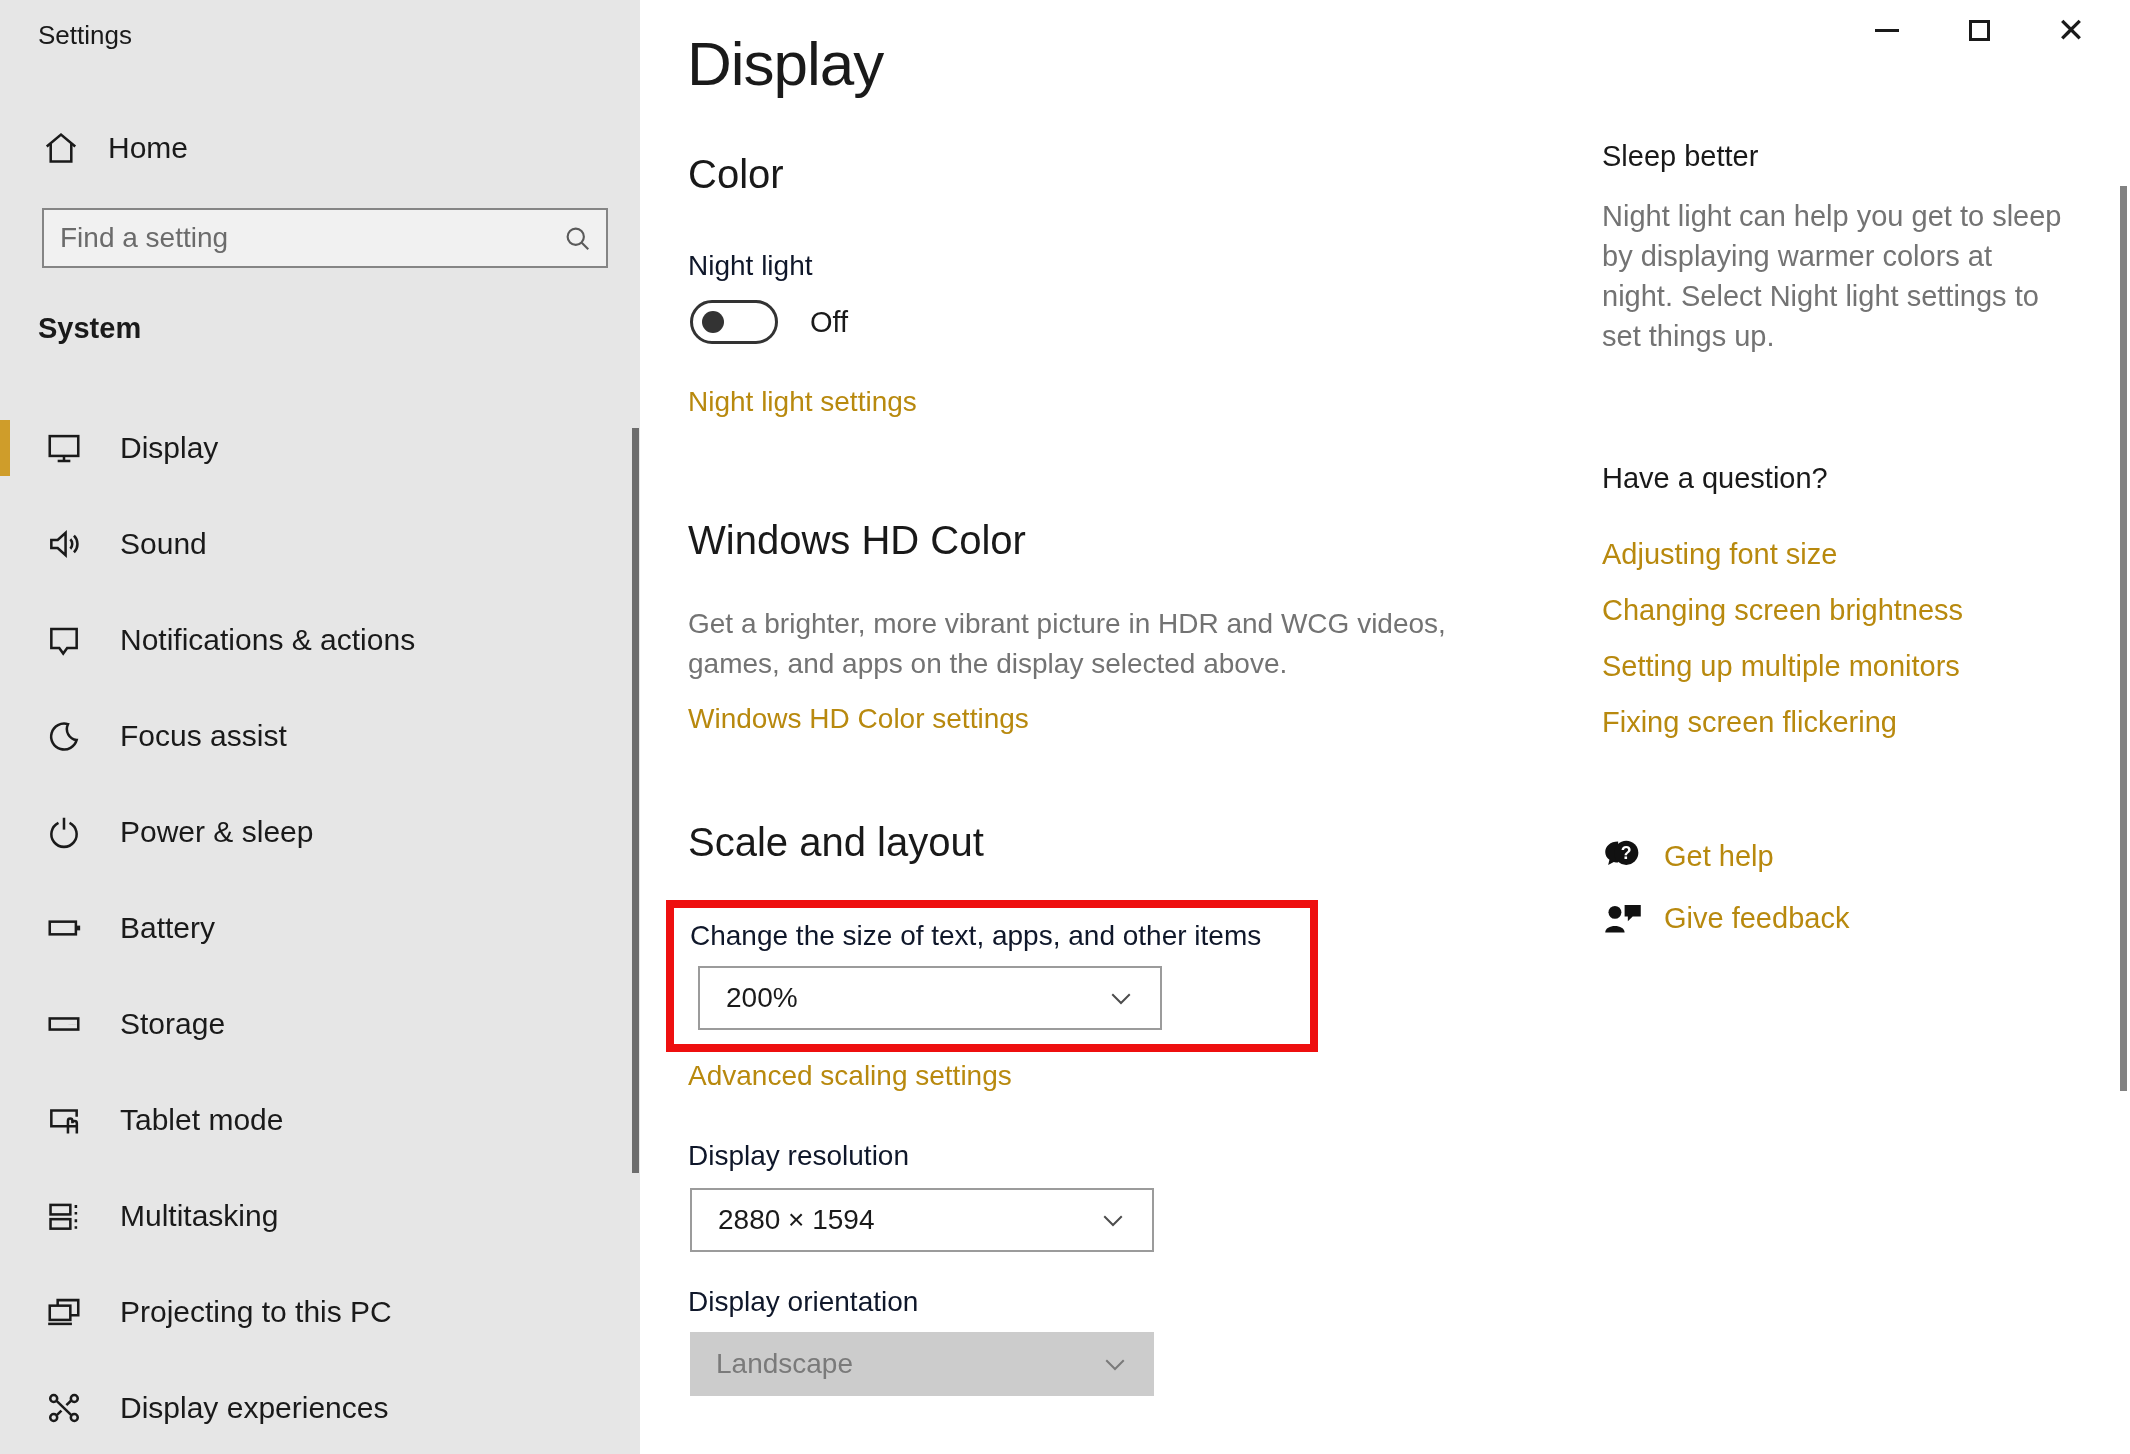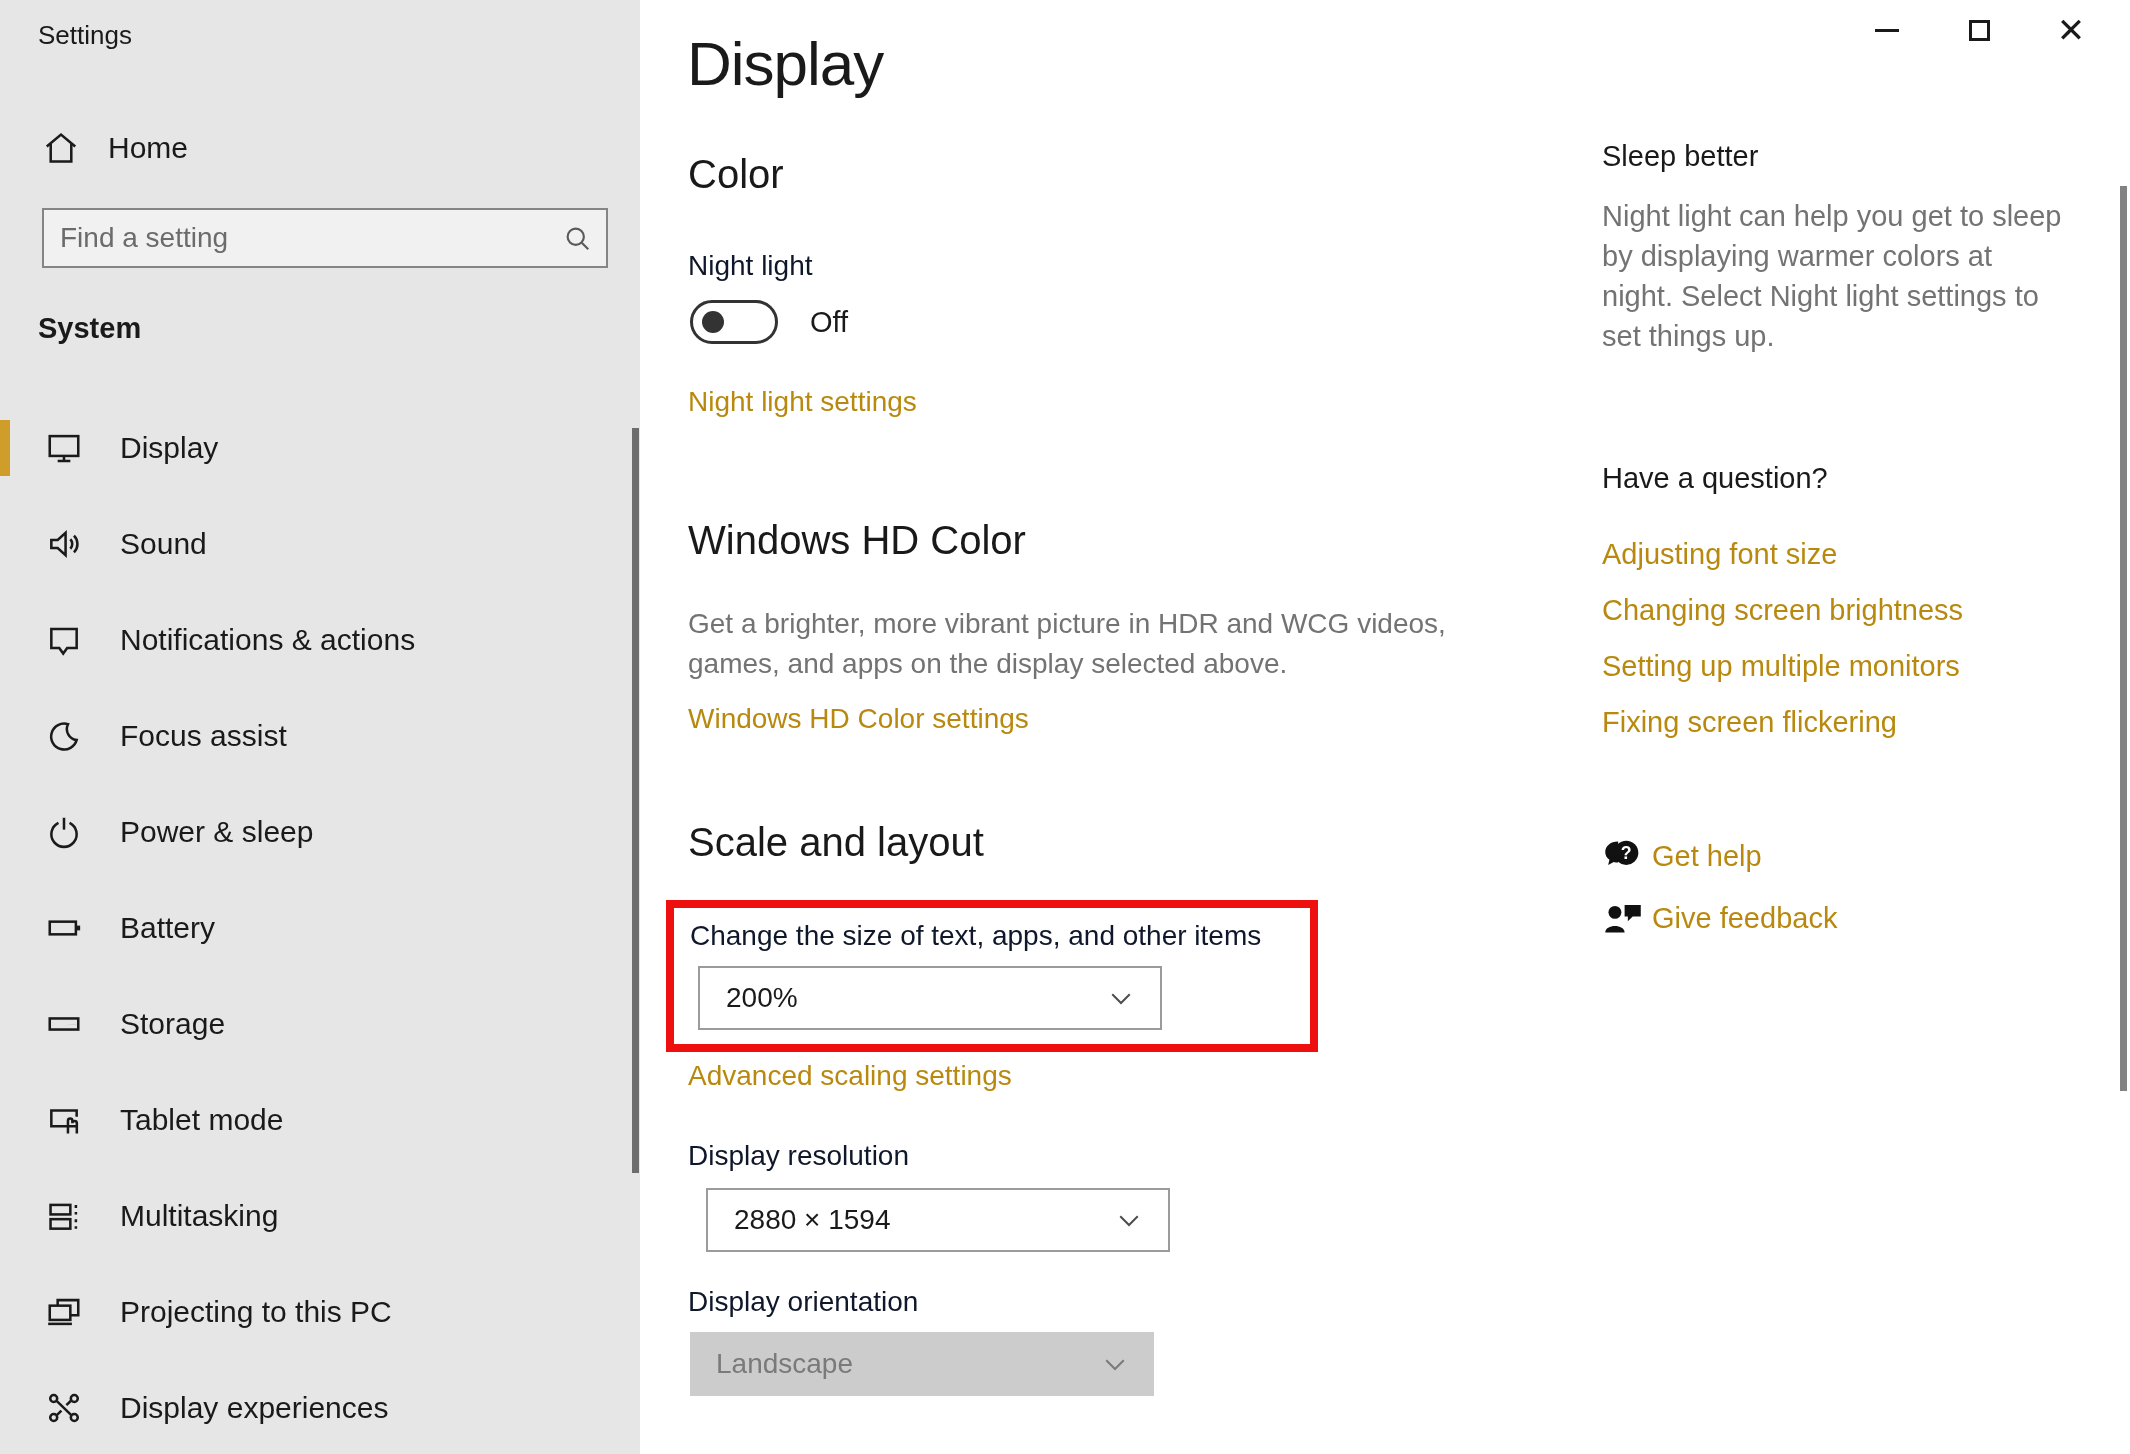--- a/index.html
+++ b/index.html
@@ -111,21 +111,21 @@
   .lbl-scalesize { left: 50px; top: 920px; }
 
   .dropdown {
     position: absolute; height: 64px; width: 464px;
     background: #ffffff; border: 2px solid #9b9b9b;
     display: flex; align-items: center; cursor: pointer;
   }
   .dropdown .dd-value { font-size: 28px; padding-left: 26px; flex: 1; }
   .dropdown .chevron { margin-right: 24px; display: flex; }
   .dd-scaling { left: 58px; top: 966px; }
-  .dd-resolution { left: 66px; top: 1188px; gap: 44px; }
+  .dd-resolution { left: 50px; top: 1188px; gap: 44px; }
   .dd-orientation { left: 50px; top: 1332px; background: #cccccc; border: none; }
   .dd-orientation .dd-value { color: #7a7a7a; }
 
   
   .right-col { position: absolute; left: 1602px; top: 0; width: 480px; }
   .rc-heading { position: absolute; font-size: 29px; color: #191919; }
   .rc-sleep { left: 0; top: 140px; }
   .rc-question { left: 0; top: 462px; }
   .rc-paragraph {
     position: absolute; left: 0; top: 196px; width: 460px;
@@ -134,21 +134,21 @@
   .rc-link { position: absolute; font-size: 29px; color: #b8890e; cursor: pointer; white-space: nowrap; }
   .rc-link-1 { left: 0; top: 538px; }
   .rc-link-2 { left: 0; top: 594px; }
   .rc-link-3 { left: 0; top: 650px; }
   .rc-link-4 { left: 0; top: 706px; }
 
   .rc-action { position: absolute; display: flex; align-items: center; cursor: pointer; }
   .rc-gethelp { left: 0; top: 836px; }
   .rc-feedback { left: 0; top: 898px; }
   .rc-action .action-icon { width: 46px; display: flex; justify-content: flex-start; }
-  .rc-action .action-label { margin-left: 4px; font-size: 29px; color: #b8890e; }
+  .rc-action .action-label { margin-left: 16px; font-size: 29px; color: #b8890e; }
 
   .main-scrollbar {
     position: absolute; left: 2120px; top: 186px; width: 7px; height: 905px;
     background: #828282;
   }
 
   svg { display: block; }
 </style>
 </head>
 <body>

